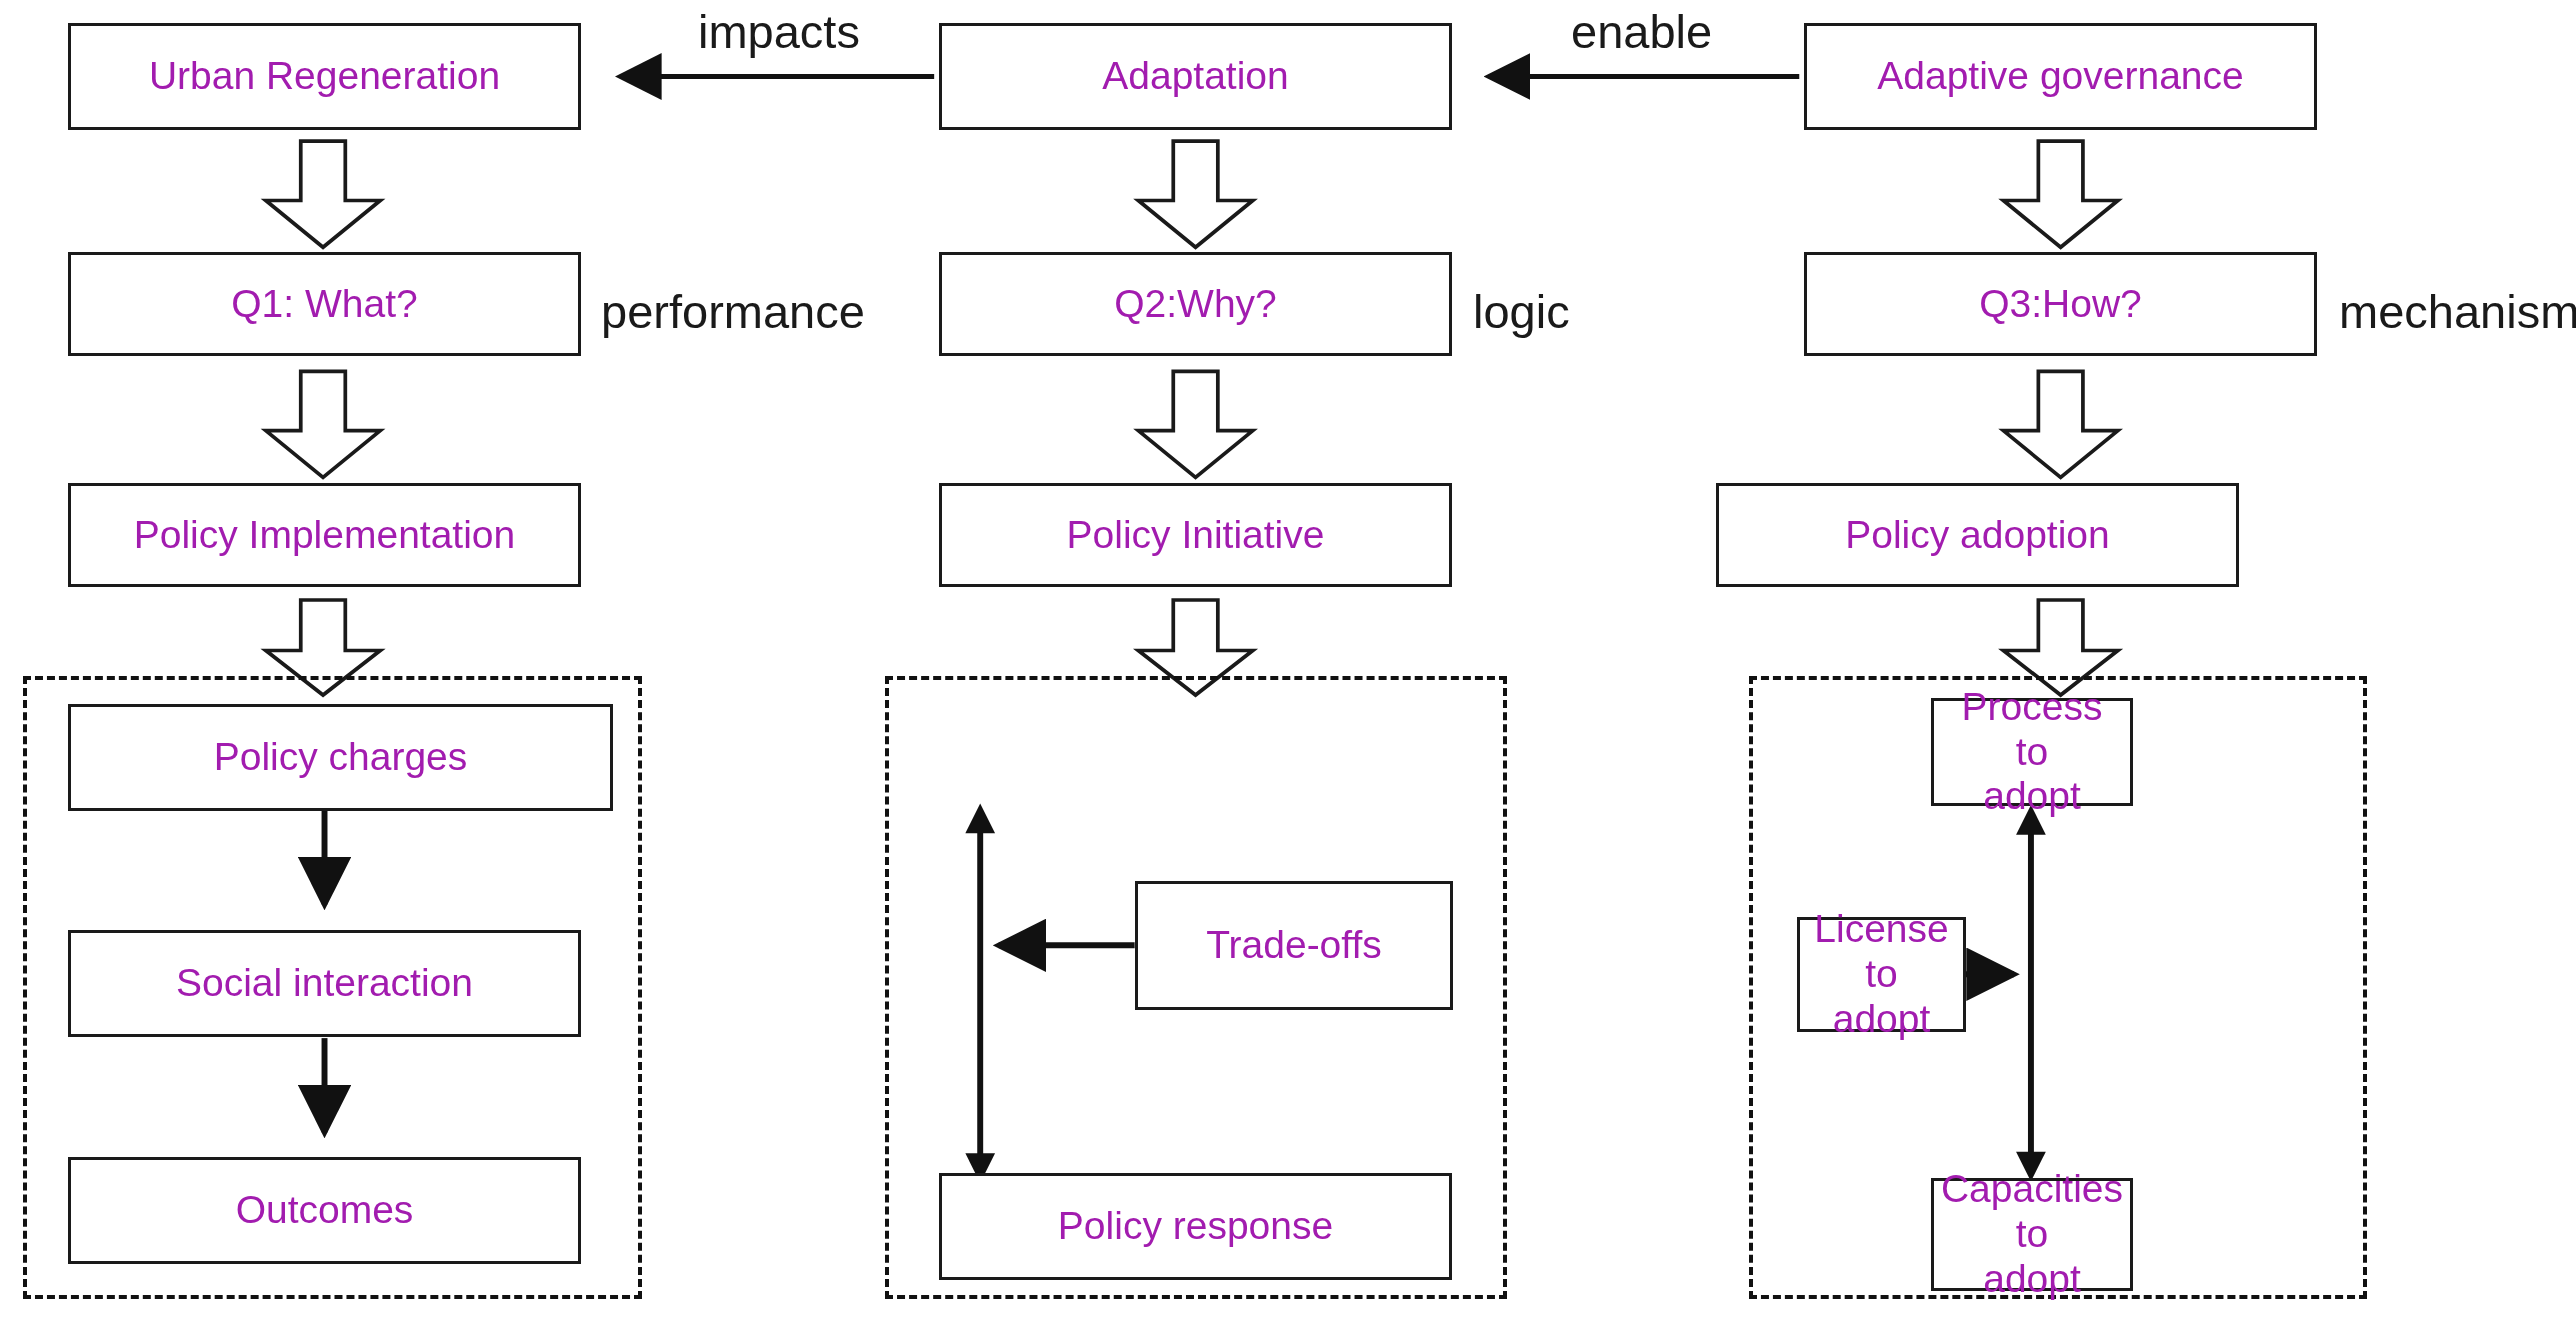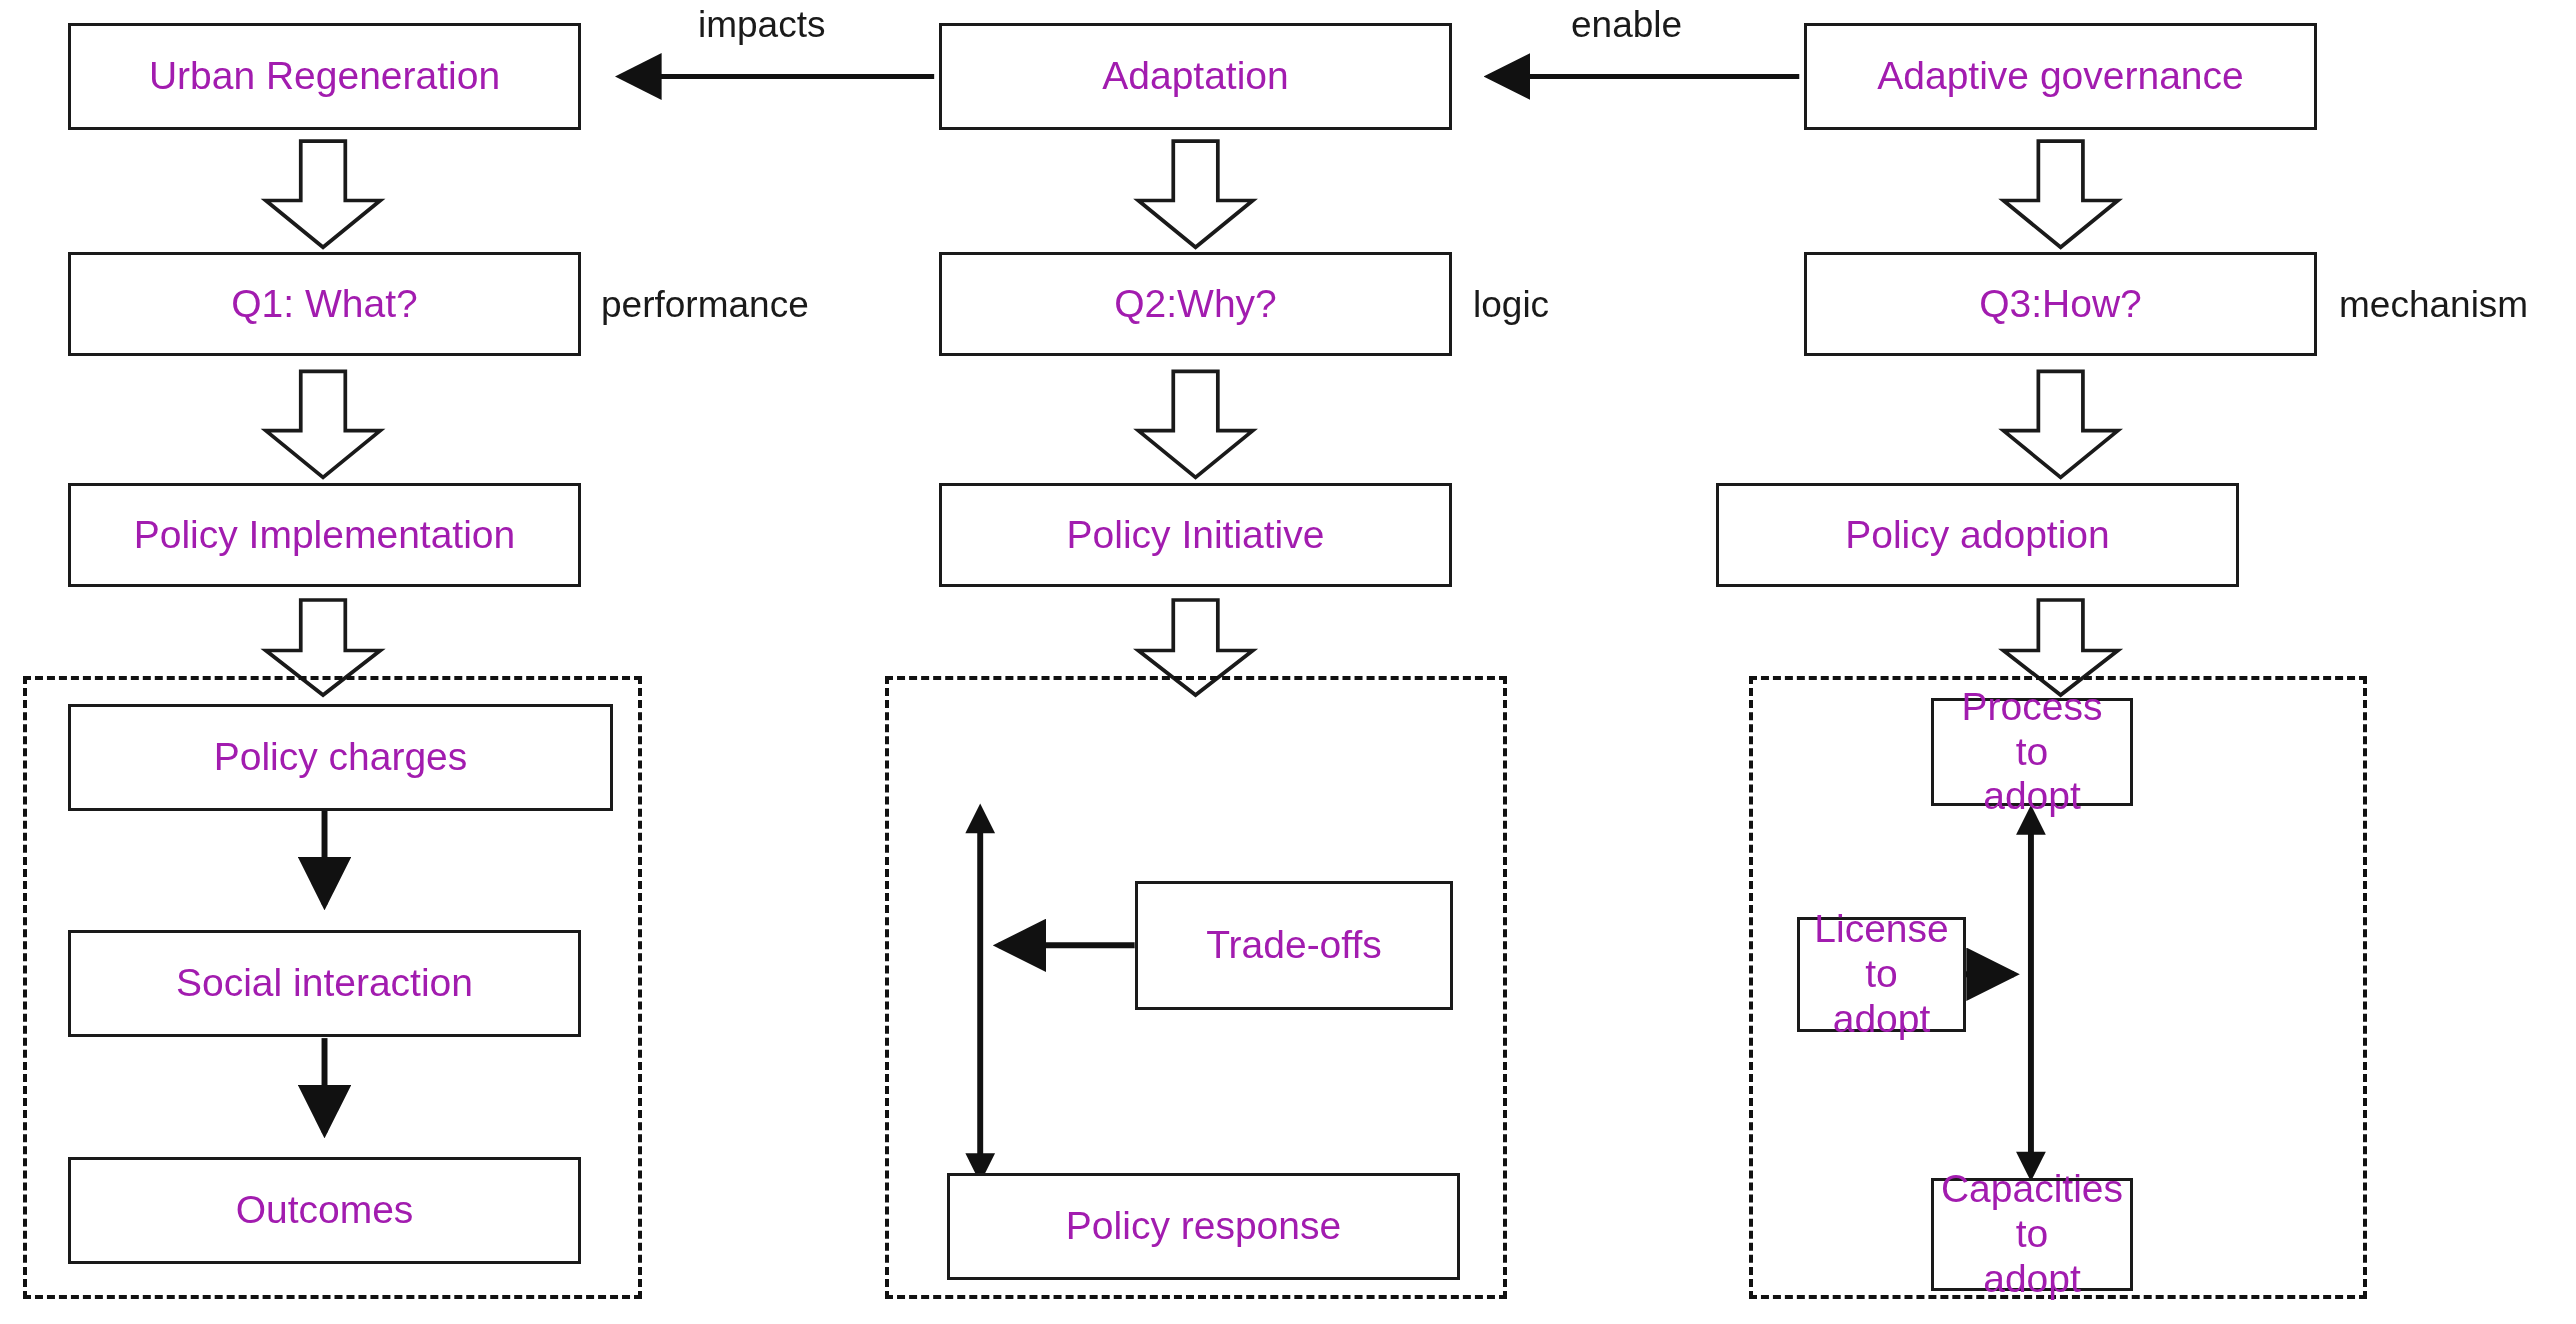--- a/index.html
+++ b/index.html
@@ -3,21 +3,21 @@
 <meta charset="utf-8">
 <style>
   html,body{margin:0;padding:0;background:#fff;}
   body{font-family:"Liberation Sans",sans-serif;}
   #stage{position:relative;width:2576px;height:1324px;background:#fff;overflow:hidden;}
   .box{position:absolute;box-sizing:border-box;border:3.7px solid #1a1a1a;background:#fff;
        display:flex;align-items:center;justify-content:center;text-align:center;
        font-size:39px;color:#a21caf;line-height:1.15;padding:3px 7.4px;}
   .box.two-line{flex-direction:column;}
   .dashed{position:absolute;box-sizing:border-box;border:4.5px dashed #111;background:transparent;}
-  .sidelabel{position:absolute;font-size:37px;color:#1a1a1a;white-space:nowrap;}
+  .sidelabel{position:absolute;font-size:47px;color:#1a1a1a;white-space:nowrap;}
   svg.ov{position:absolute;left:0;top:0;width:2576px;height:1324px;pointer-events:none;}
   .fatarrow{fill:#fff;stroke:#1a1a1a;stroke-width:5;stroke-linejoin:miter;}
   .ln{stroke:#111;stroke-width:7;fill:none;}
   .ln-thin{stroke:#111;stroke-width:8;fill:none;}
 </style>
 </head>
 <body>
 
 <div id="stage">
 
@@ -117,21 +117,21 @@
 
   <div class="box" style="left:939px;top:252px;width:513px;height:104px;">Q2:Why?</div>
 
   <div class="sidelabel" style="left:1473px;top:284px;">logic</div>
 
   <div class="box" style="left:939px;top:483px;width:513px;height:104px;">Policy Initiative</div>
 
 
   <div class="box" style="left:1135px;top:881px;width:318px;height:129px;">Trade-offs</div>
 
-  <div class="box" style="left:939px;top:1173px;width:513px;height:107px;margin-left:8px;">Policy response</div>
+  <div class="box" style="left:939px;top:1173px;width:513px;height:107px;">Policy response</div>
 
   <div class="box" style="left:1804px;top:23px;width:513px;height:107px;">Adaptive governance</div>
 
   <div class="box" style="left:1804px;top:252px;width:513px;height:104px;">Q3:How?</div>
 
   <div class="sidelabel" style="left:2339px;top:284px;">mechanism</div>
 
   <div class="box" style="left:1716px;top:483px;width:523px;height:104px;">Policy adoption</div>
 
   <div class="box two-line" style="left:1931px;top:698px;width:202px;height:108px;">

